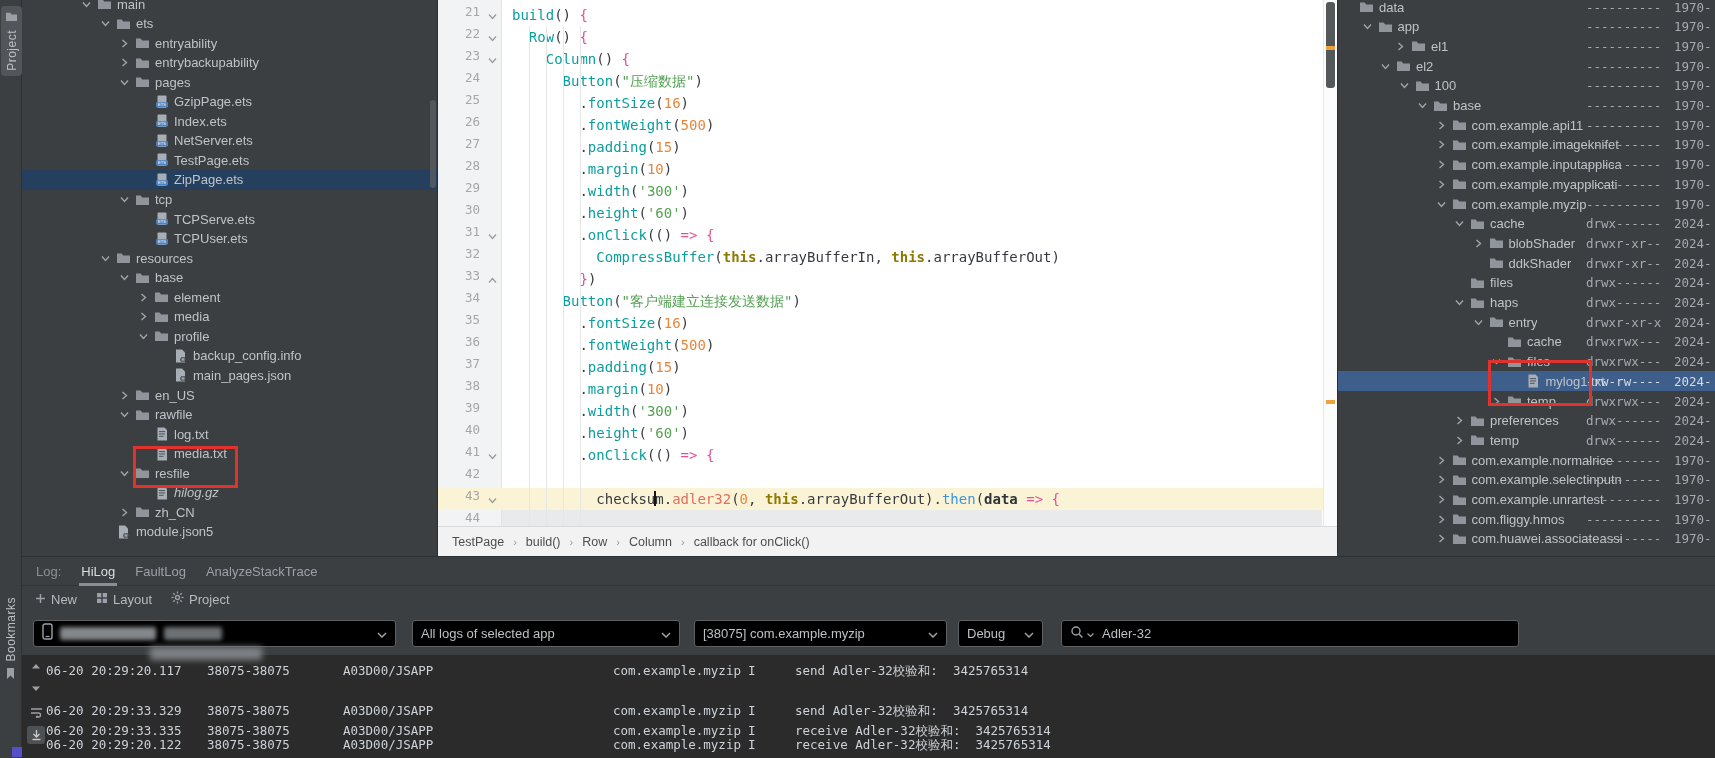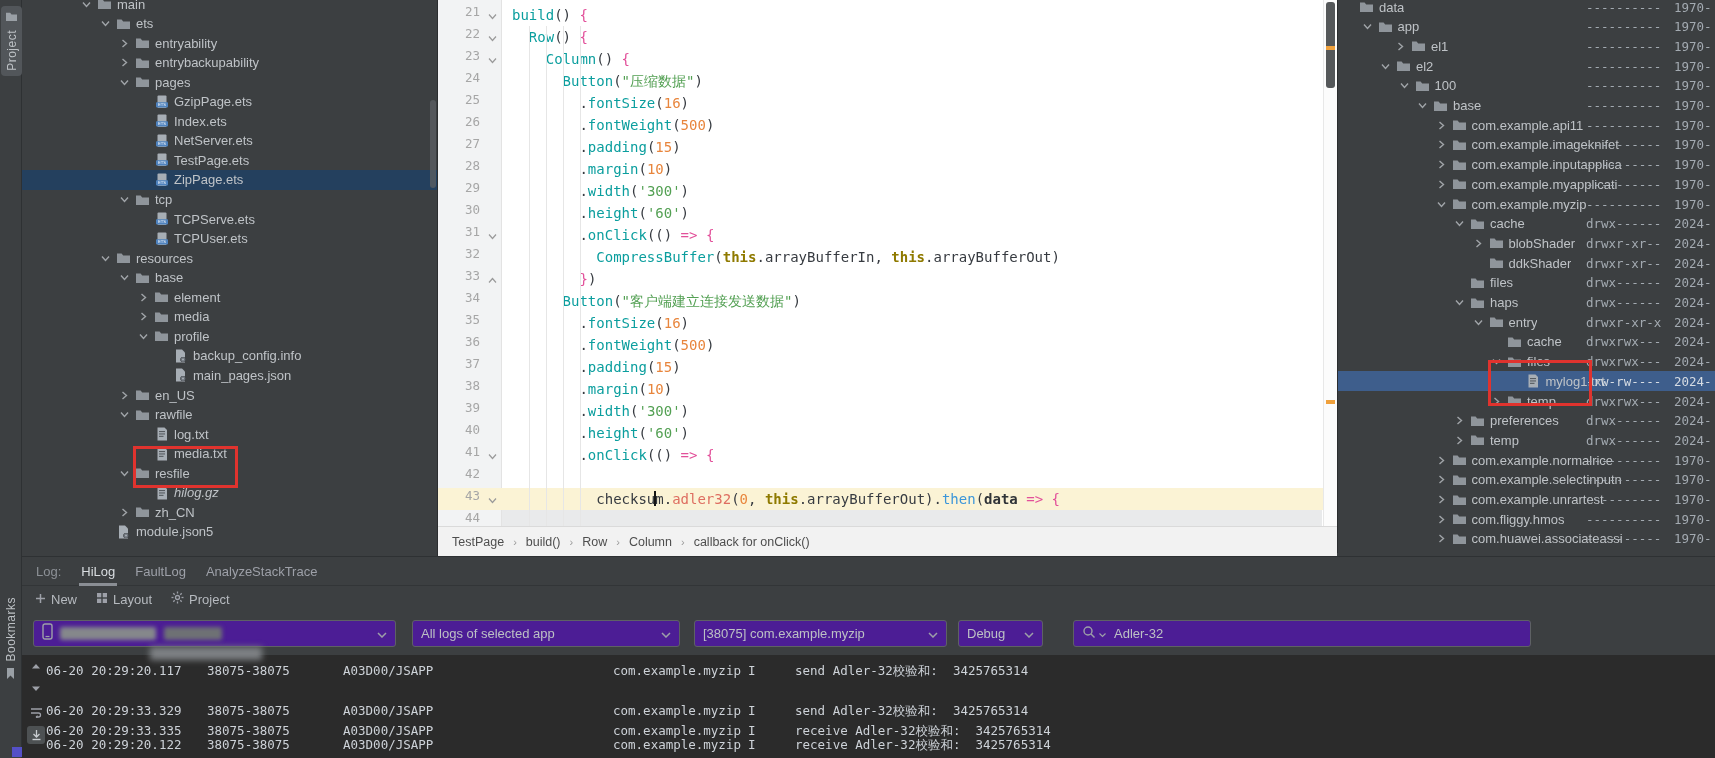--- a/index.html
+++ b/index.html
@@ -51,21 +51,21 @@
   .dev-row.sel .dev-perms,.dev-row.sel .dev-date{color:#D7DDE4;}
   
   .bottom-panel{position:absolute;left:22px;top:556px;width:1693px;height:202px;background:#3C3F41;border-top:1px solid #2e3133;box-sizing:border-box;}
   .log-tabs{height:29px;display:flex;align-items:center;padding-left:14px;gap:20px;font-size:13px;color:#9DA0A8;border-bottom:1px solid #323537;box-sizing:border-box;}
   .log-tab{position:relative;cursor:default;}
   .log-tab.active{color:#D9DDE1;}
   .log-tab.active::after{content:"";position:absolute;left:-2px;right:-2px;bottom:-7px;height:3px;background:#8A8E94;}
   .log-toolbar{height:26px;display:flex;align-items:center;padding-left:13px;gap:19px;font-size:13px;color:#B6BABF;}
   .tb-item{display:inline-flex;align-items:center;gap:5px;}
   .log-filters{height:42px;display:flex;align-items:center;padding-left:11px;}
-  .combo{height:27px;border:1px solid #5E6164;border-radius:3px;display:flex;align-items:center;padding:0 8px;color:#BCC0C4;font-size:13px;background:#4c1d95;box-sizing:border-box;flex:none;}
+  .combo{height:27px;border:1px solid #5E6164;border-radius:3px;display:flex;align-items:center;padding:0 8px;color:#BCC0C4;font-size:13px;background:#000000;box-sizing:border-box;flex:none;}
   .combo .carr{margin-left:auto;}
   .censor{display:inline-block;height:13px;background:#85888B;filter:blur(2px);border-radius:2px;}
   .log-content{position:absolute;left:0;top:98px;right:0;bottom:0;background:#2B2B2B;}
   .log-side{position:absolute;left:2px;top:2px;width:24px;display:flex;flex-direction:column;align-items:center;gap:5px;}
   .side-ic{width:18px;height:18px;display:flex;align-items:center;justify-content:center;color:#9DA0A8;}
   .side-ic.hl{background:#4D5153;border-radius:3px;}
   .log-line{position:absolute;left:0;right:0;height:20px;font:12.5px "DejaVu Sans Mono",monospace;color:#CDD2D8;}
   .log-line span{position:absolute;top:0;line-height:20px;white-space:pre;}
   .censor2{position:absolute;left:128px;top:90px;width:112px;height:13px;background:#7E8184;filter:blur(3px);z-index:5;}
 </style>
@@ -1109,21 +1109,21 @@
         <span class="carr"><svg width="10" height="6" viewBox="0 0 10 6">
               <path d="M1 1l4 4 4-4" fill="none" stroke="#9DA0A8" stroke-width="1.5"></path>
             </svg></span>
       </div>
       <div class="combo" style="width:253px;margin-right:11px;">
         <span>[38075] com.example.myzip</span>
         <span class="carr"><svg width="10" height="6" viewBox="0 0 10 6">
               <path d="M1 1l4 4 4-4" fill="none" stroke="#9DA0A8" stroke-width="1.5"></path>
             </svg></span>
       </div>
-      <div class="combo" style="width:85px;margin-right:30px;">
+      <div class="combo" style="width:85px;margin-right:18px;">
         <span>Debug</span>
         <span class="carr"><svg width="10" height="6" viewBox="0 0 10 6">
               <path d="M1 1l4 4 4-4" fill="none" stroke="#9DA0A8" stroke-width="1.5"></path>
             </svg></span>
       </div>
       <div class="combo" style="width:458px;">
         <span style="margin-right:3px;"><svg width="14" height="14" viewBox="0 0 14 14">
               <circle cx="6" cy="6" r="4" fill="none" stroke="#9DA0A8" stroke-width="1.4"></circle>
               <line x1="9" y1="9" x2="12.5" y2="12.5" stroke="#9DA0A8" stroke-width="1.4"></line>
             </svg></span>

